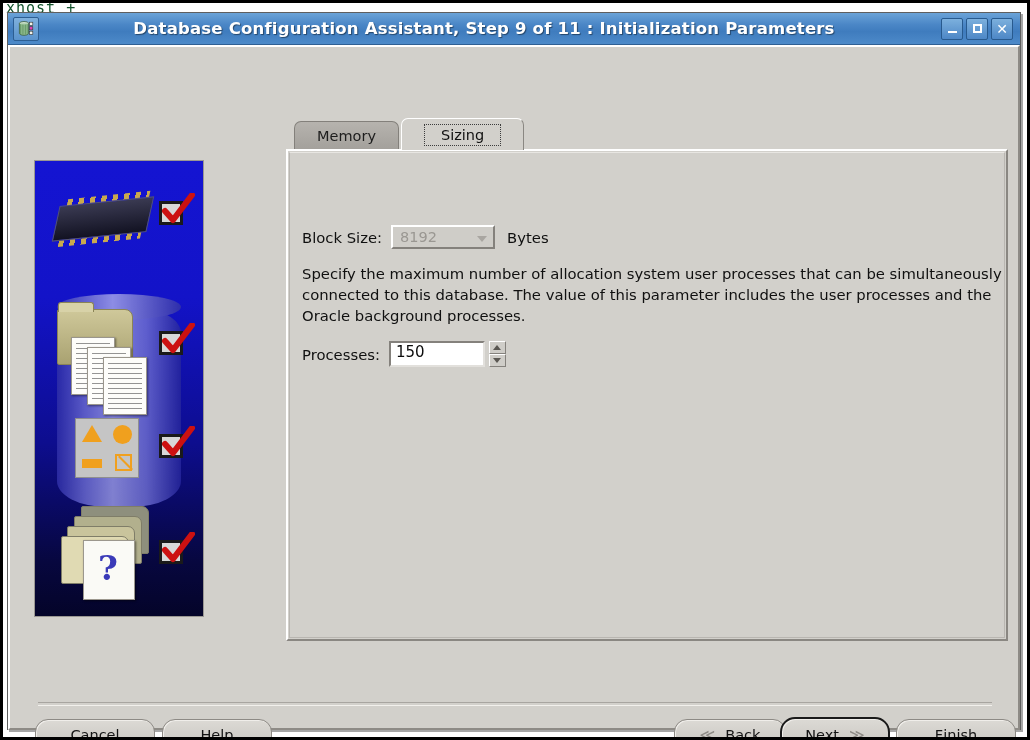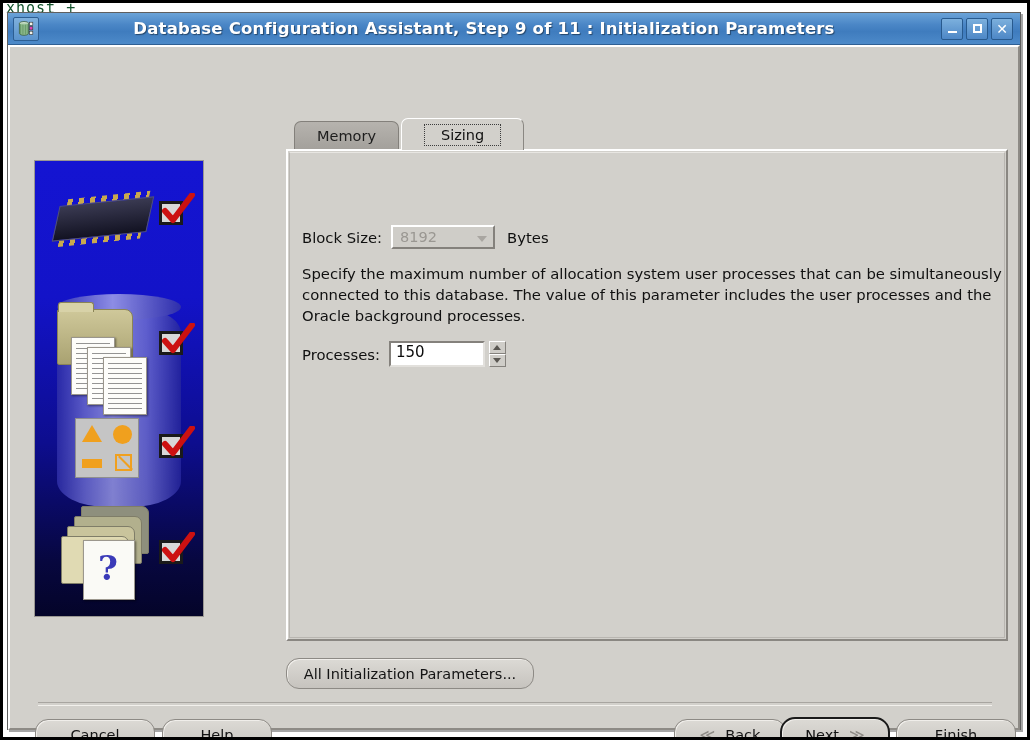--- a/index.html
+++ b/index.html
@@ -410,21 +410,20 @@
               <div class="spin-btn">
                   <span class="down"></span>
                 </div>
             </div>
           </div>
         </div>
 
       </div>
     </div>
 
-    <div class="btn" id="allparams">All Initialization Parameters...</div>
 
     <div class="separator"></div>
 
     <div class="btnbar">
       <div class="btn" id="cancel">Cancel</div>
       <div class="btn" id="help">Help</div>
 
       <div class="btn" id="back">
         <span class="chev left">≪</span>
         <span class="mn">B</span>

